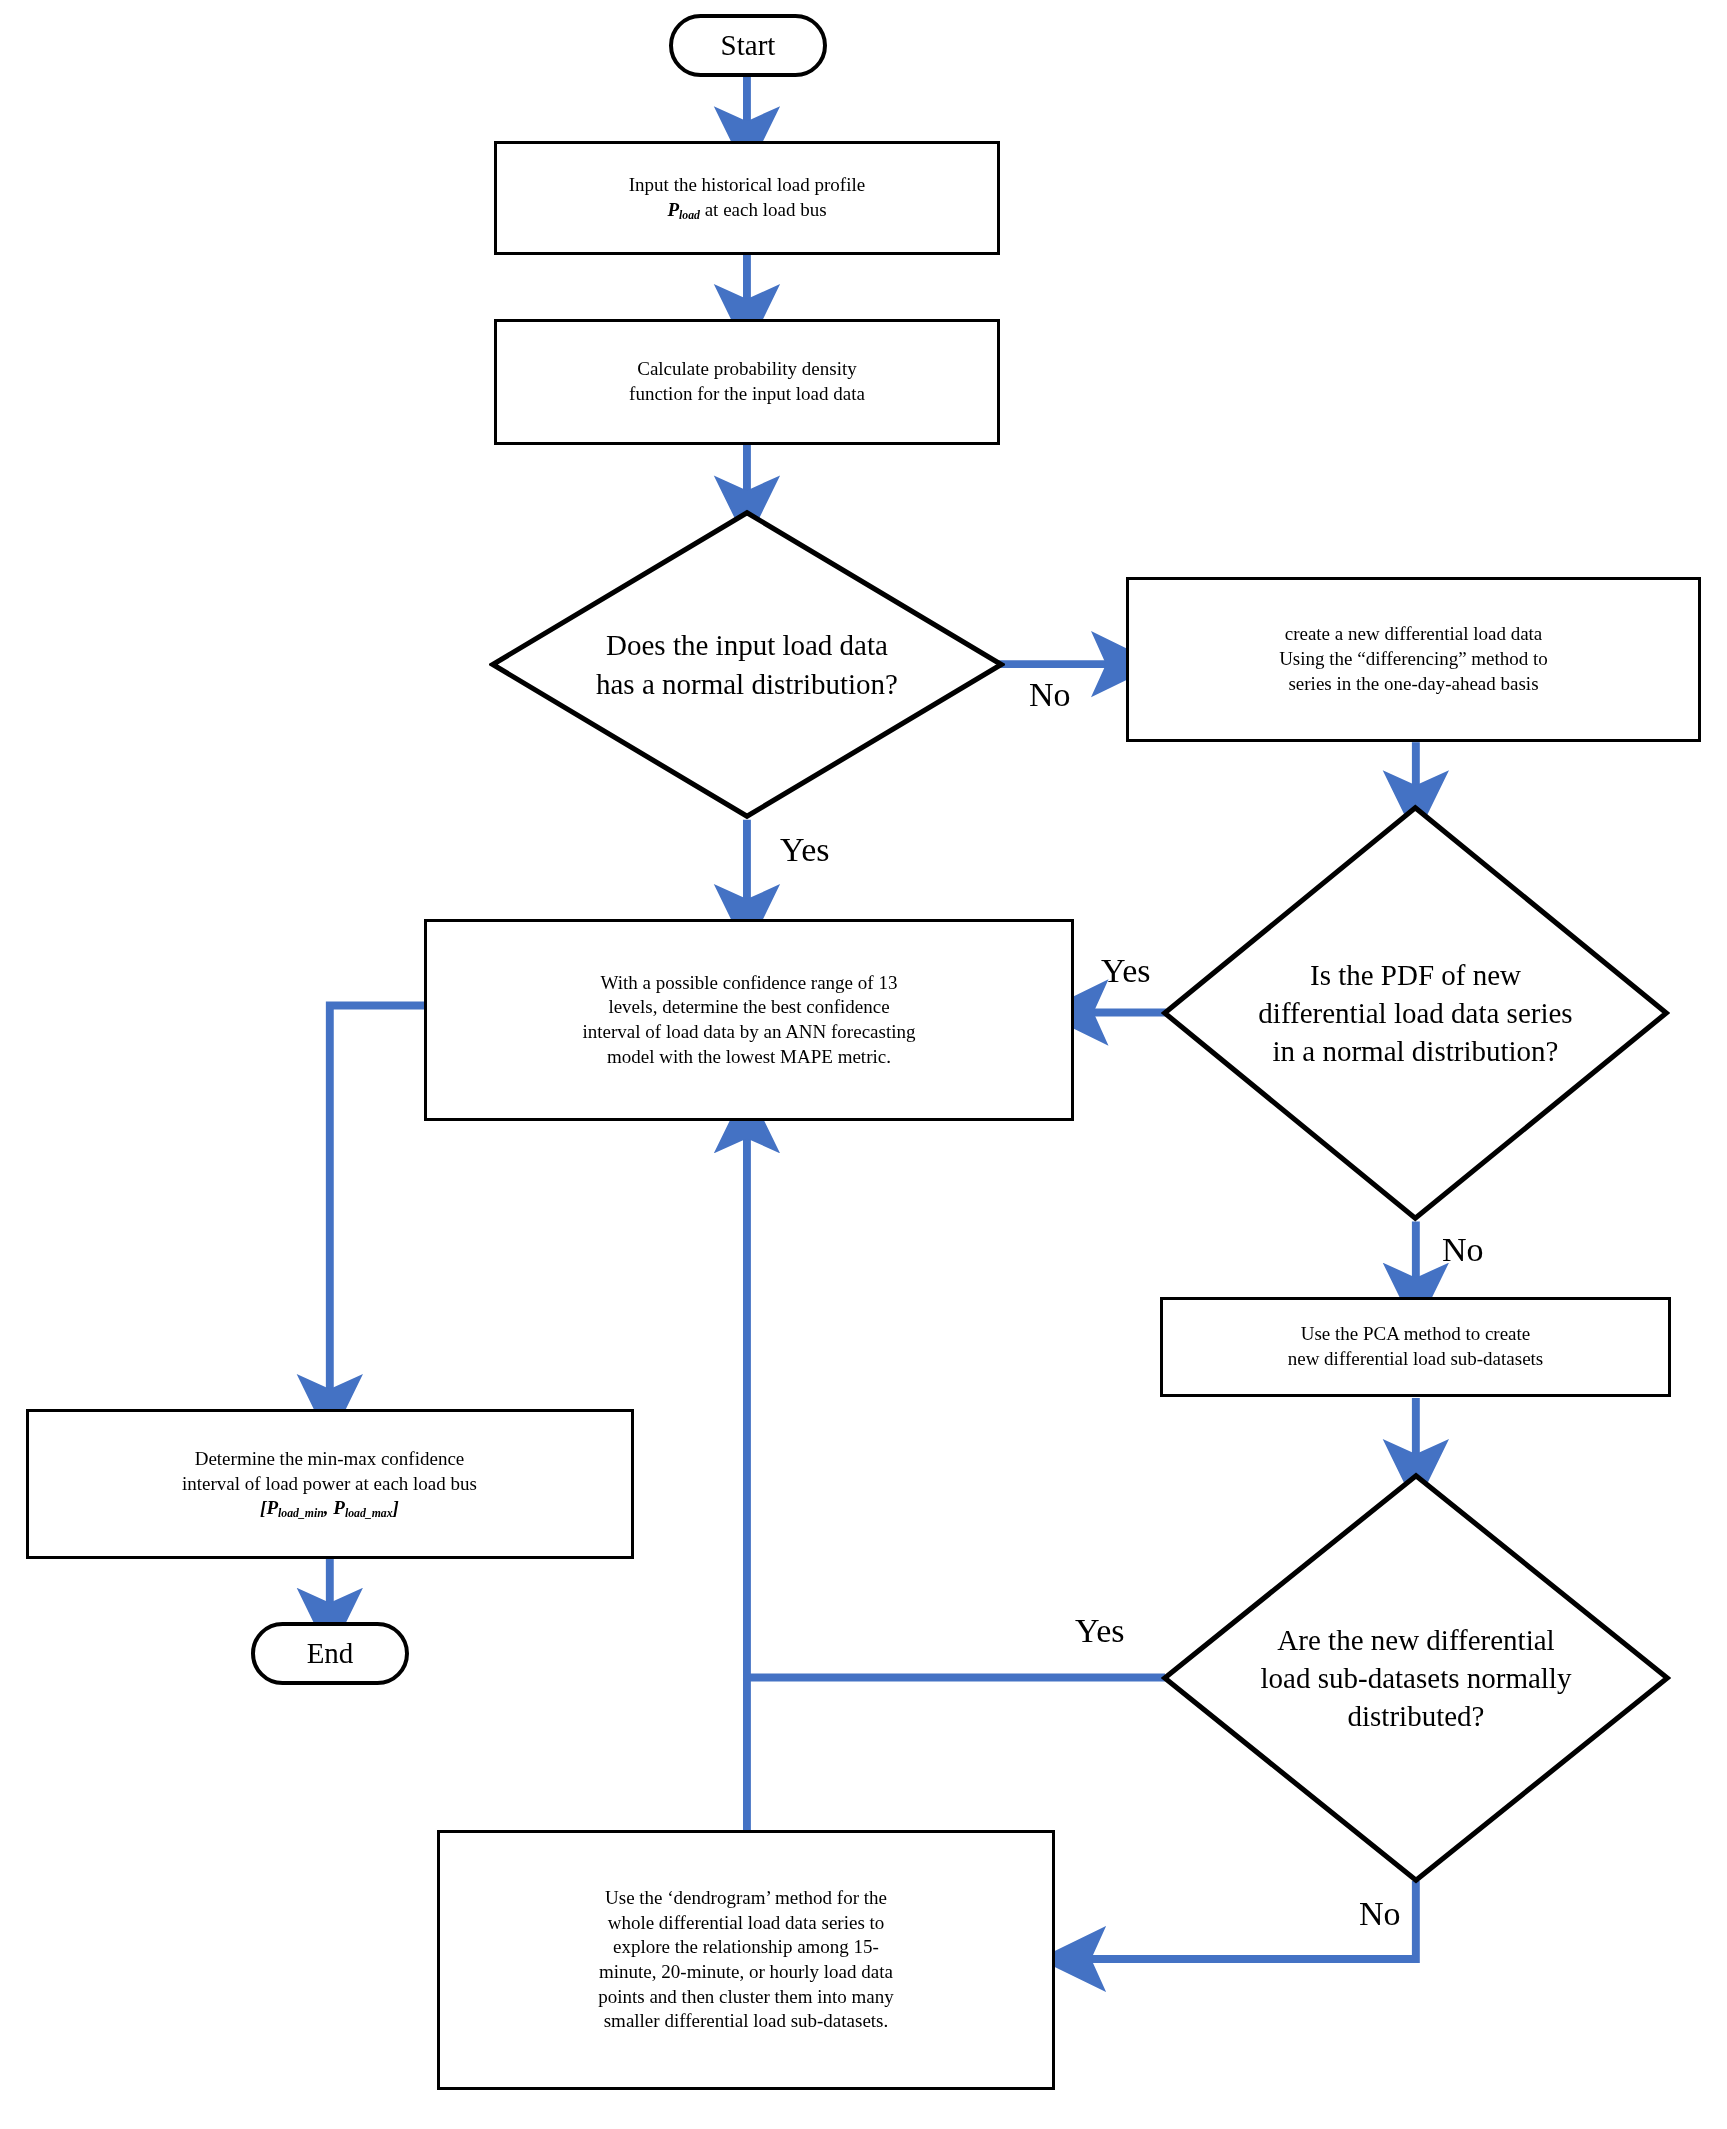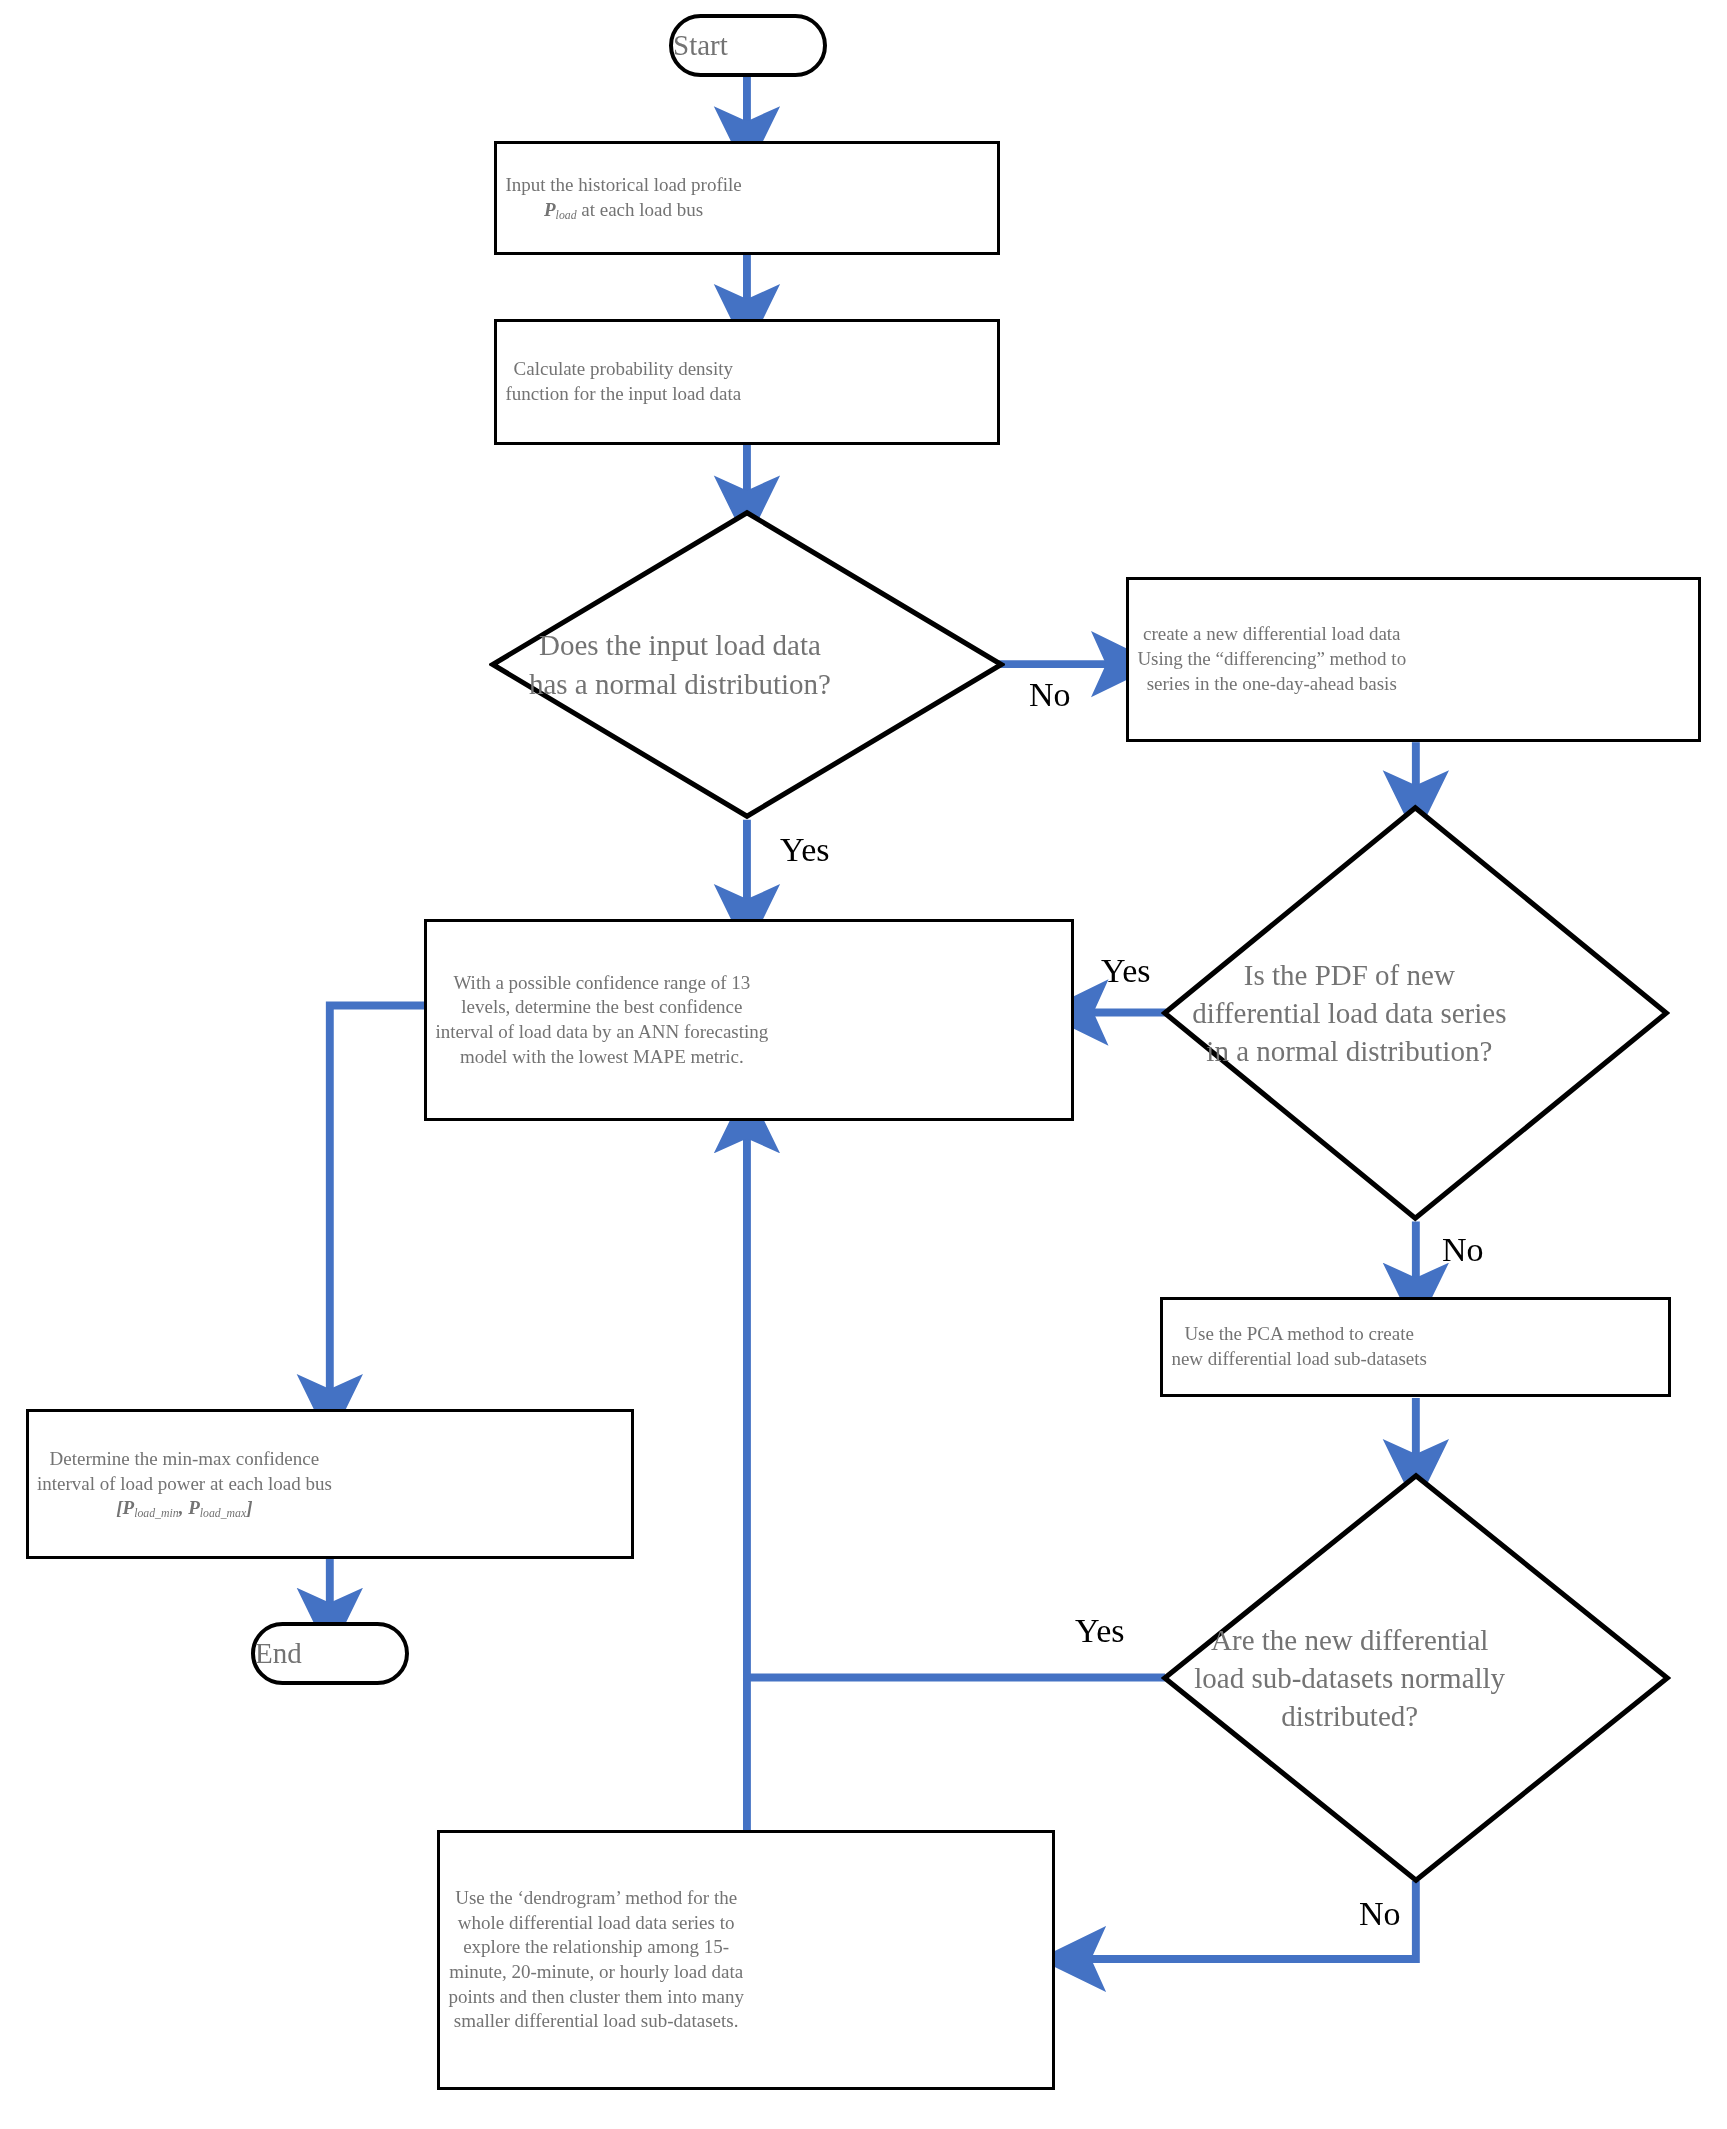--- a/index.html
+++ b/index.html
@@ -1,37 +1,37 @@
 <!DOCTYPE html>
 <html style="font-size:7.4px"><head>
 <meta charset="utf-8">
 <title>Load Forecasting Flowchart</title>
 <style>
   html,body{margin:0;padding:0;background:#ffffff;}
   body{font-family:"Liberation Serif","DejaVu Serif",serif;}
   #stage{position:relative;width:1728px;height:2129px;background:#fff;overflow:hidden;}
   #edges{position:absolute;left:0;top:0;width:1728px;height:2129px;}
 
-  .node{position:absolute;box-sizing:border-box;display:flex;align-items:center;justify-content:flex-start;text-align:center;color:#737373;}
+  .node{position:absolute;box-sizing:border-box;display:flex;align-items:center;justify-content:center;text-align:center;color:#000000;}
 
   .terminal{
     border:4.2px solid #000;border-radius:464px;background:#fff;
     font-size:29px;line-height:1.15;
   }
   .process{
     border:3.3px solid #000;background:#fff;
     font-size:19px;line-height:1.30;padding:4.6px 8.4px;
   }
   .decision{background:transparent;}
   .decision .dshape{position:absolute;left:0;top:0;width:100%;height:100%;}
   .decision .dtext{position:relative;z-index:2;width:74%;font-size:29px;line-height:1.32;}
 
   .edge-label{position:absolute;font-size:34px;color:#000;white-space:nowrap;}
   .pv{font-style:italic;font-weight:bold;}
-  .pvsub{font-size:0.62em;font-style:italic;font-weight:normal;vertical-align:-0.22em;}
+  .pvsub{font-size:0.62em;font-style:italic;font-weight:bold;vertical-align:-0.22em;}
 </style>
 </head>
 <body>
 
 <div id="stage">
 
   <svg id="edges" viewBox="0 0 3720 4584" preserveAspectRatio="none">
     <defs>
       <marker id="ah" markerWidth="9" markerHeight="9" refX="4.2" refY="4.5" orient="auto" markerUnits="strokeWidth">
         <path d="M0,0.3 L8.6,4.5 L0,8.7 L1.9,4.5 Z" fill="#4472C4"></path>

